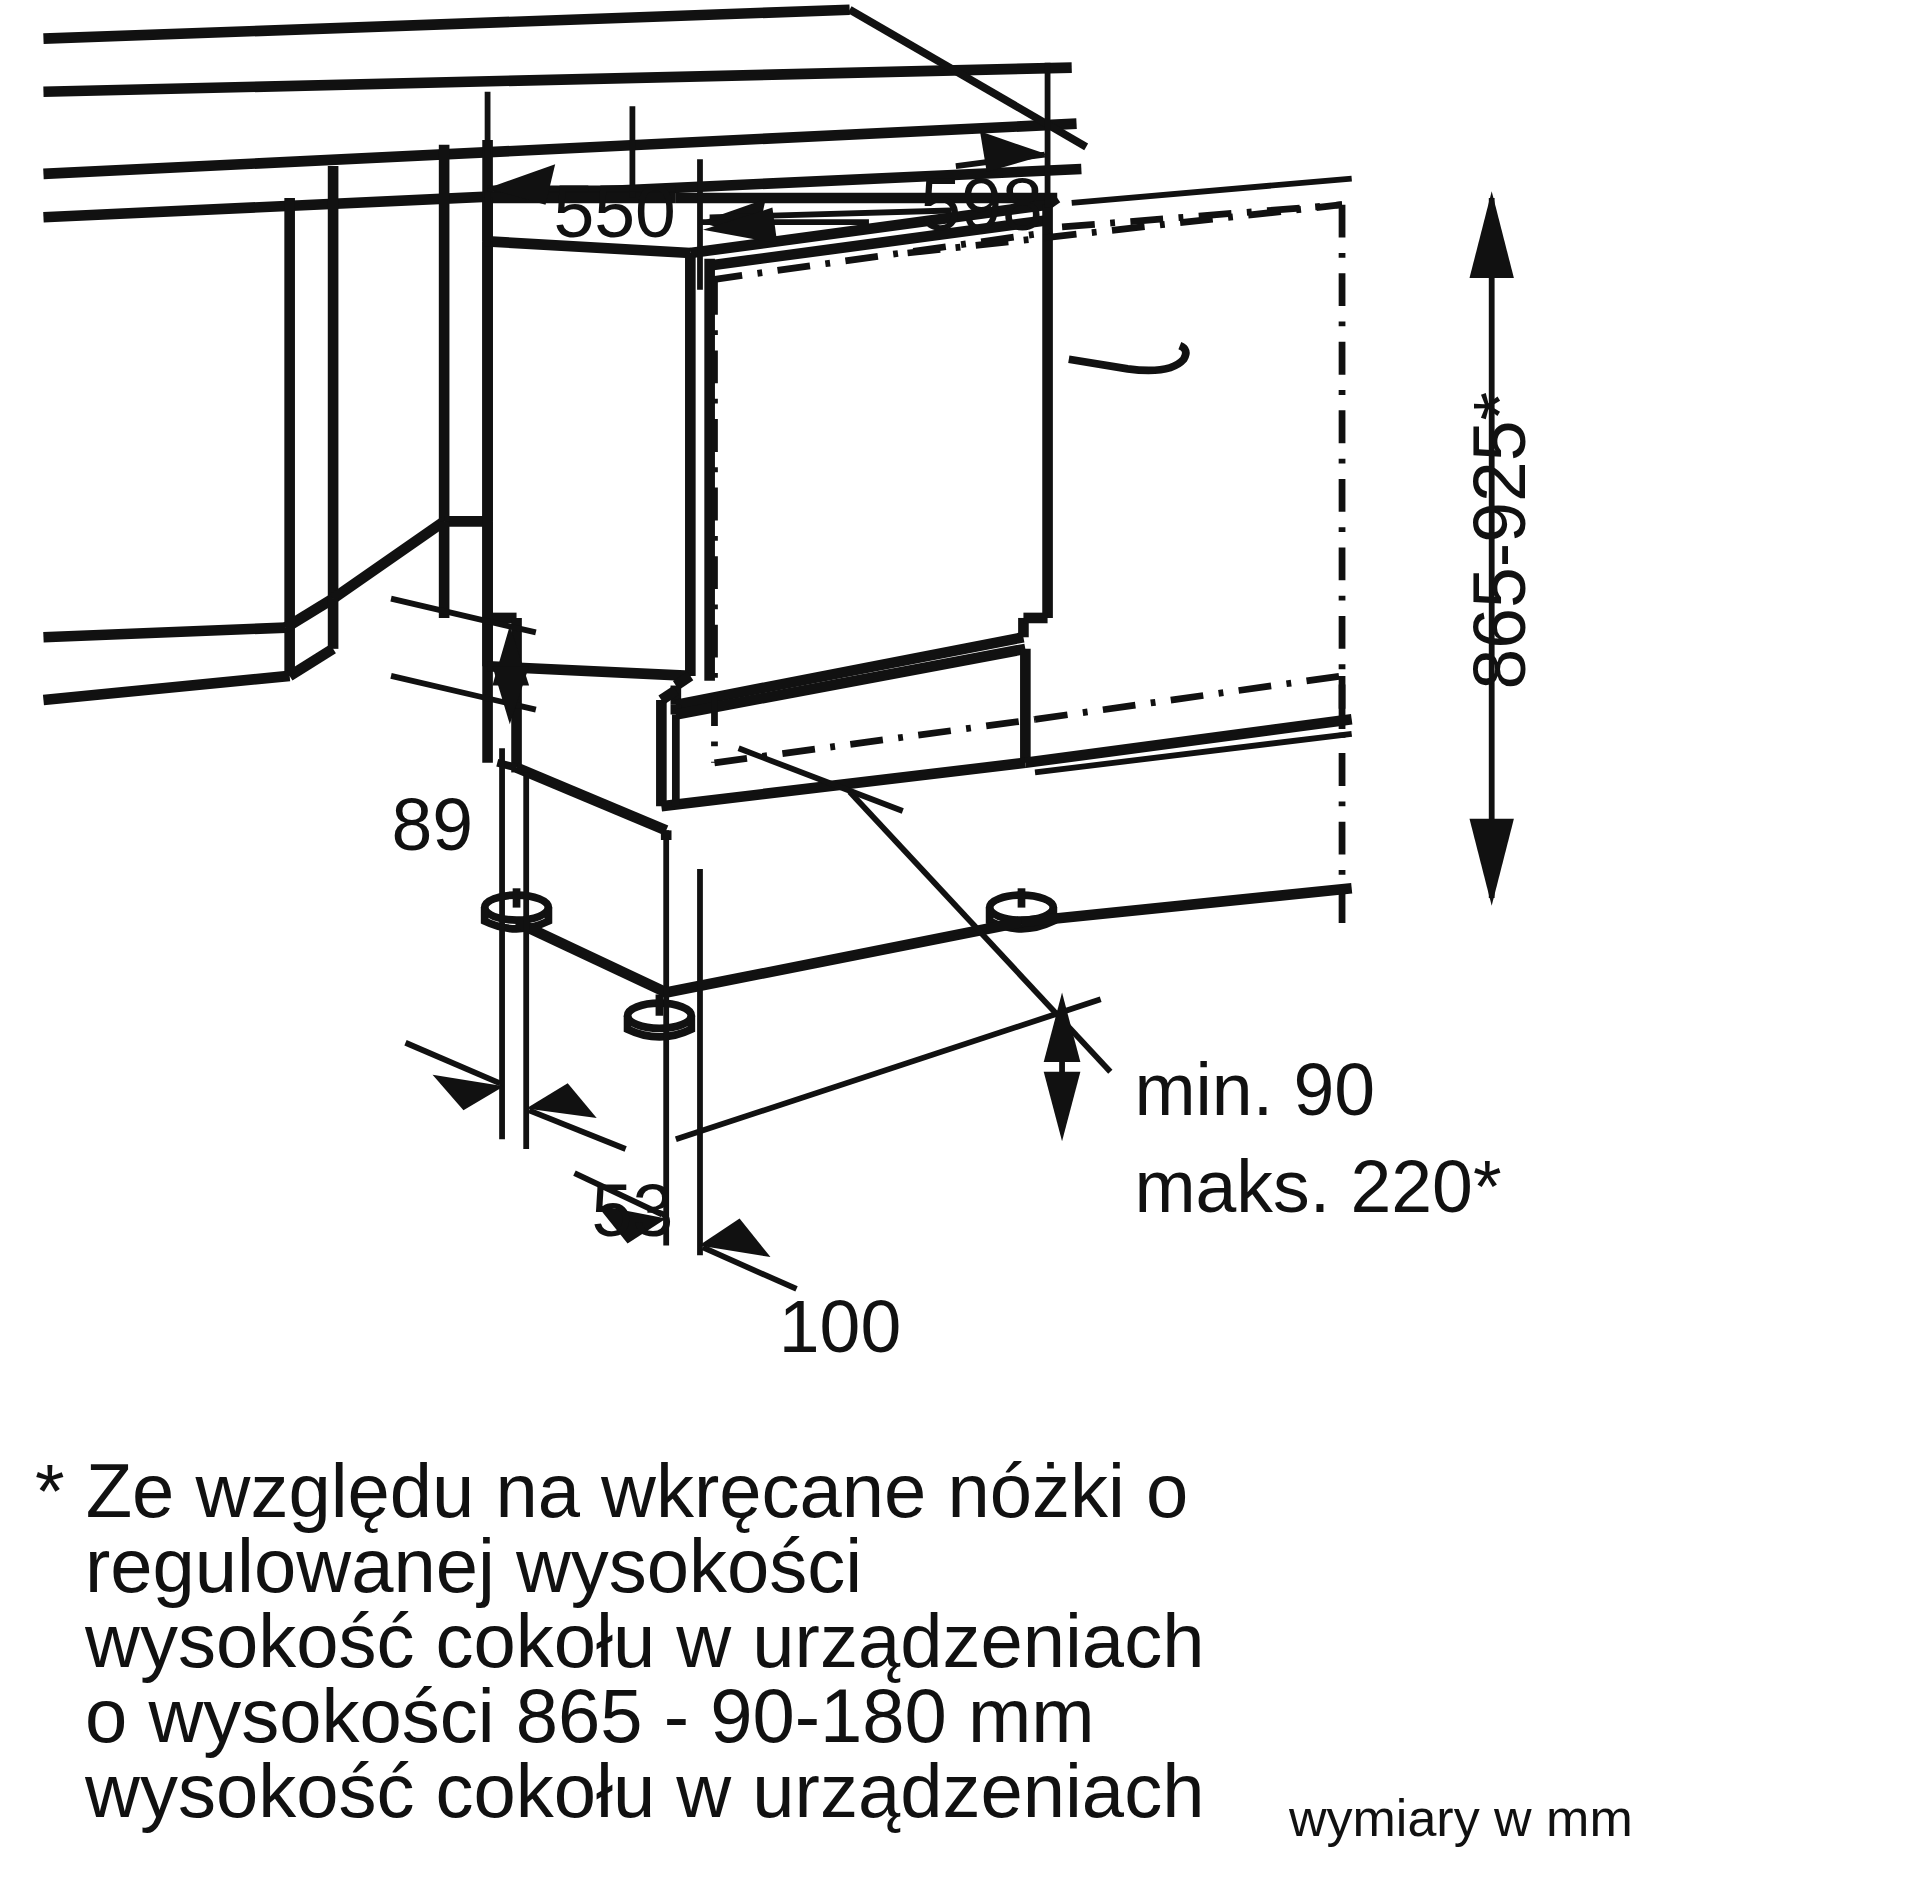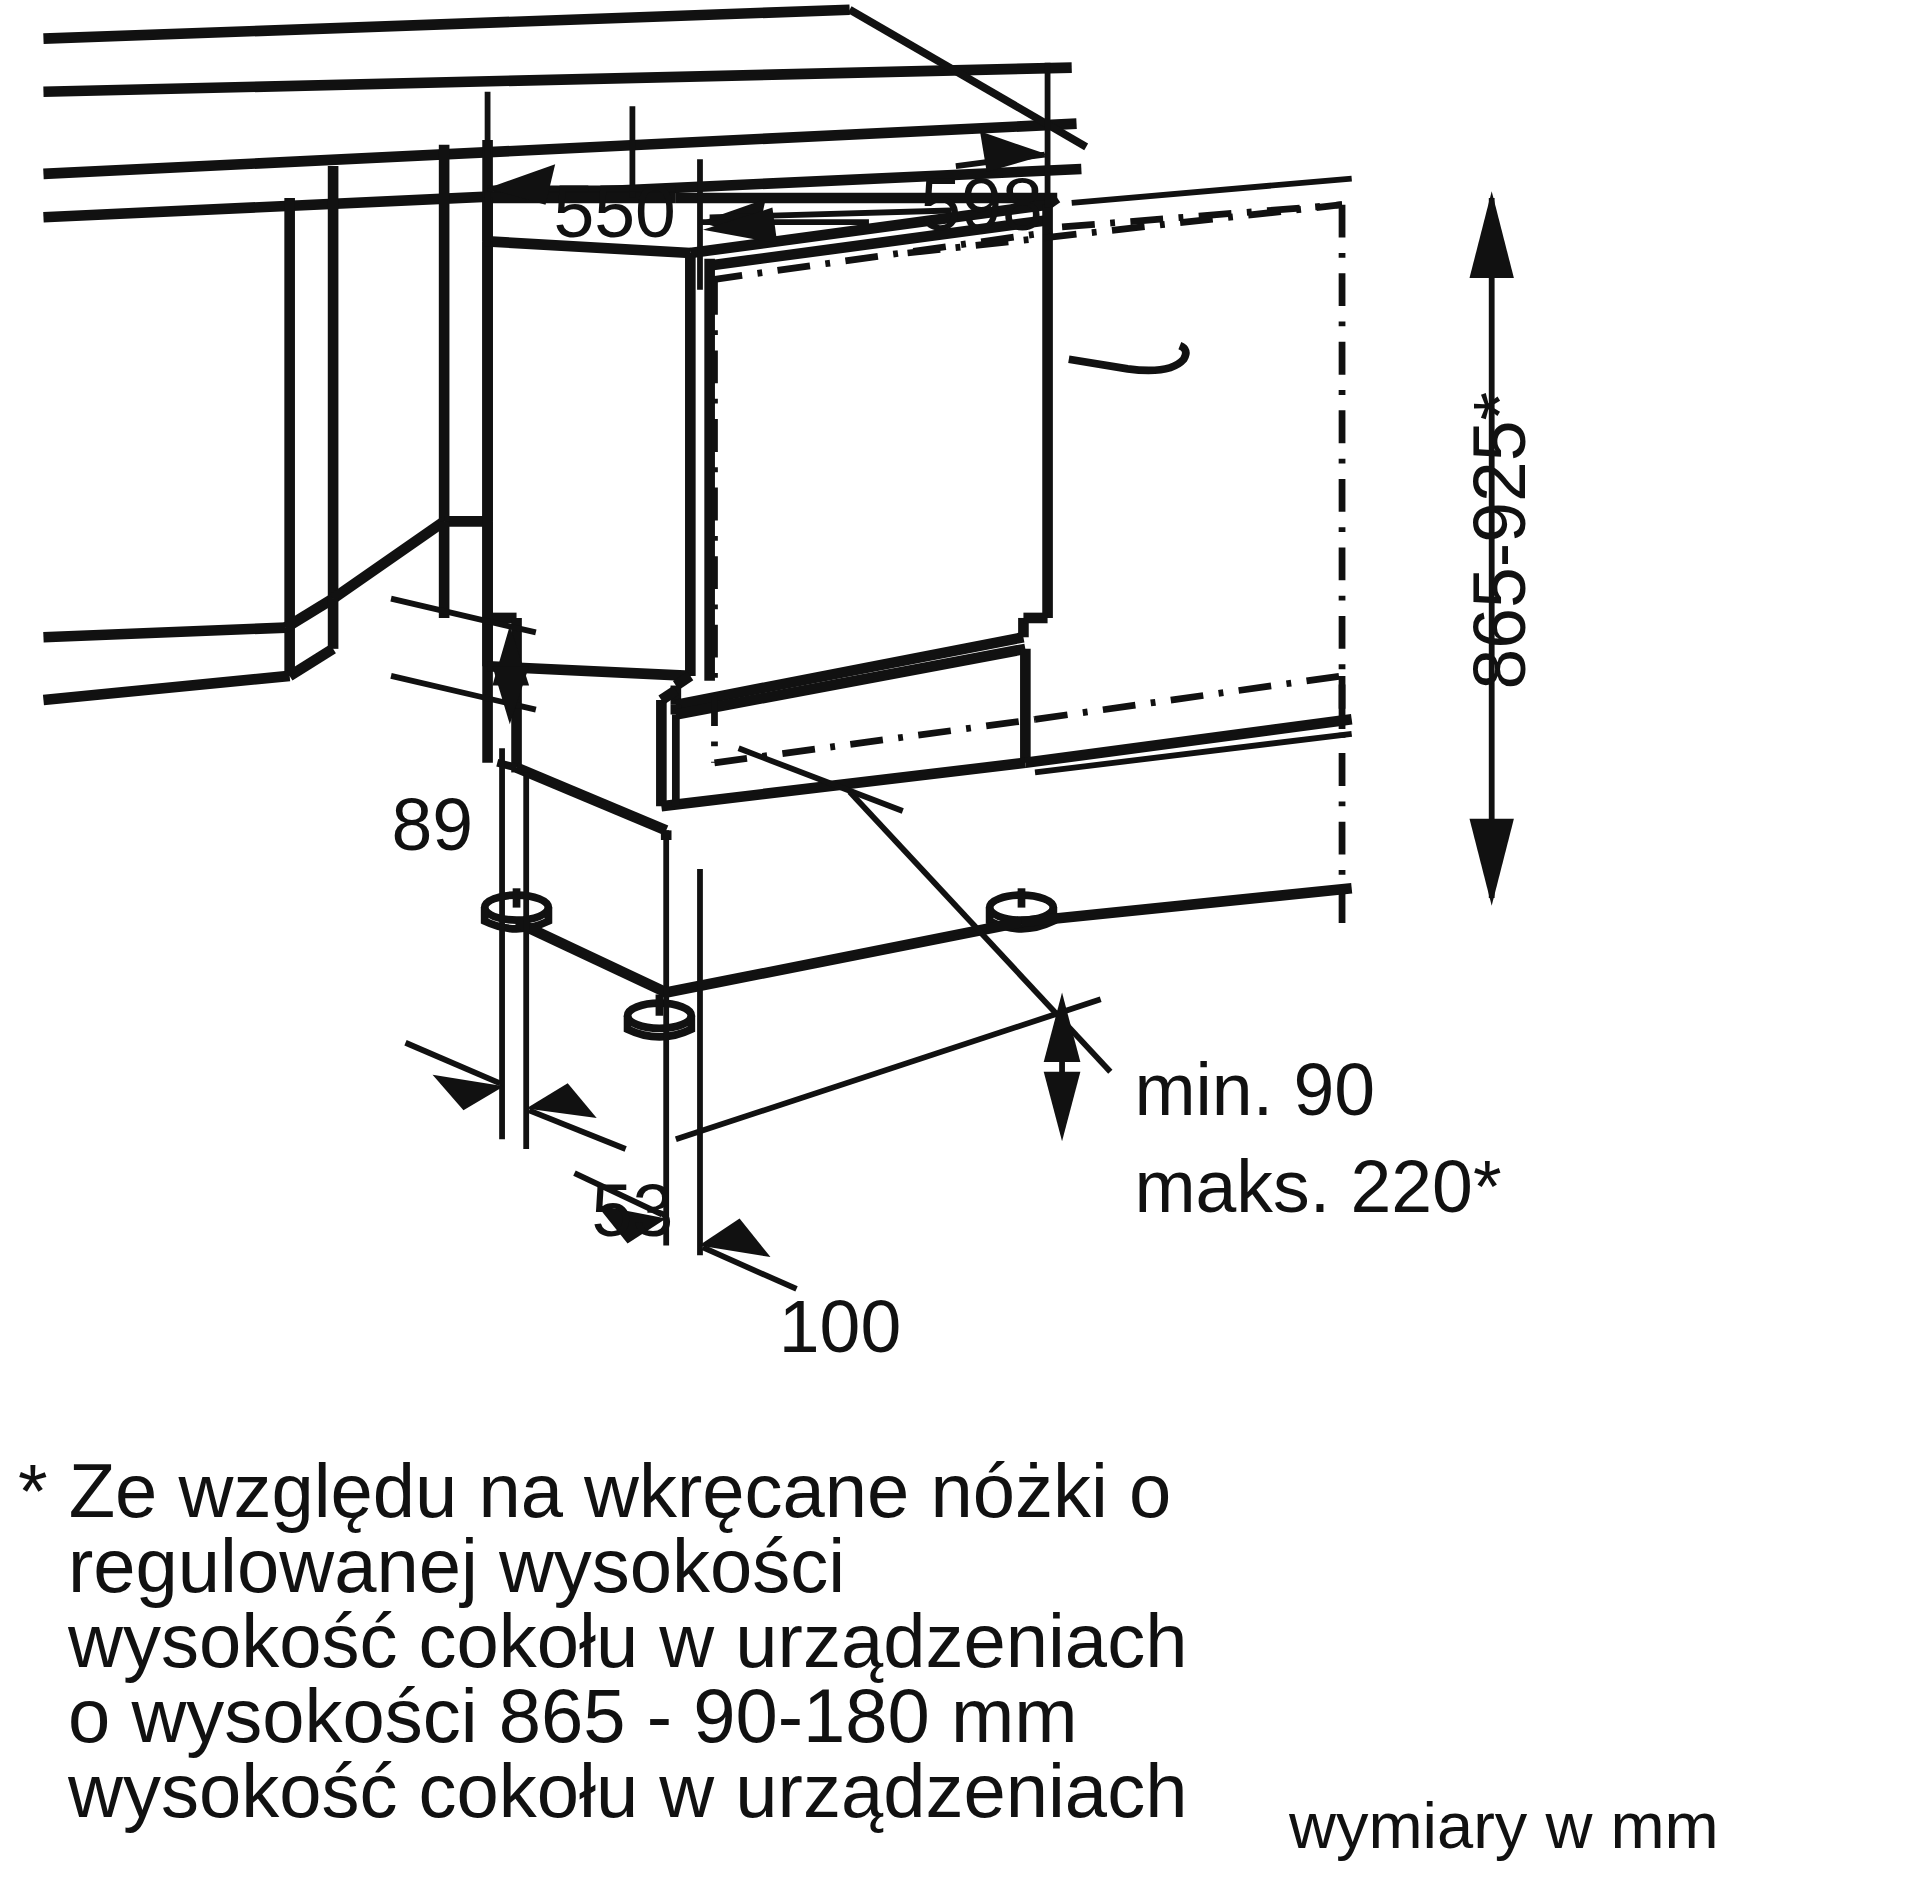--- a/index.html
+++ b/index.html
@@ -45,21 +45,21 @@
   .solidfill { fill: #111111; stroke: none; }
   .dimtext {
     font-family: "Liberation Sans", sans-serif;
     fill: #111111;
     font-size: 76px;
     font-weight: 400;
     letter-spacing: 0px;
   }
   .footer-note {
     position: absolute;
-    left: 18px;
+    left: 35px;
     top: 1453px;
     width: 1197px;
   }
   .footer-line {
     font-family: "Liberation Sans", sans-serif;
     font-size: 76px;
     line-height: 75px;
     color: #111111;
     white-space: nowrap;
   }
@@ -67,21 +67,21 @@
     text-indent: 0;
   }
   .footer-line.indented {
     padding-left: 50px;
   }
   .units-label {
     position: absolute;
     left: 1289px;
     top: 1788px;
     font-family: "Liberation Sans", sans-serif;
-    font-size: 65px;
+    font-size: 52px;
     color: #111111;
     white-space: nowrap;
   }
 </style>
 </head>
 <body>
 
 <div id="drawing-root">
 
   <svg id="tech-drawing" viewBox="0 0 2000 1973">

